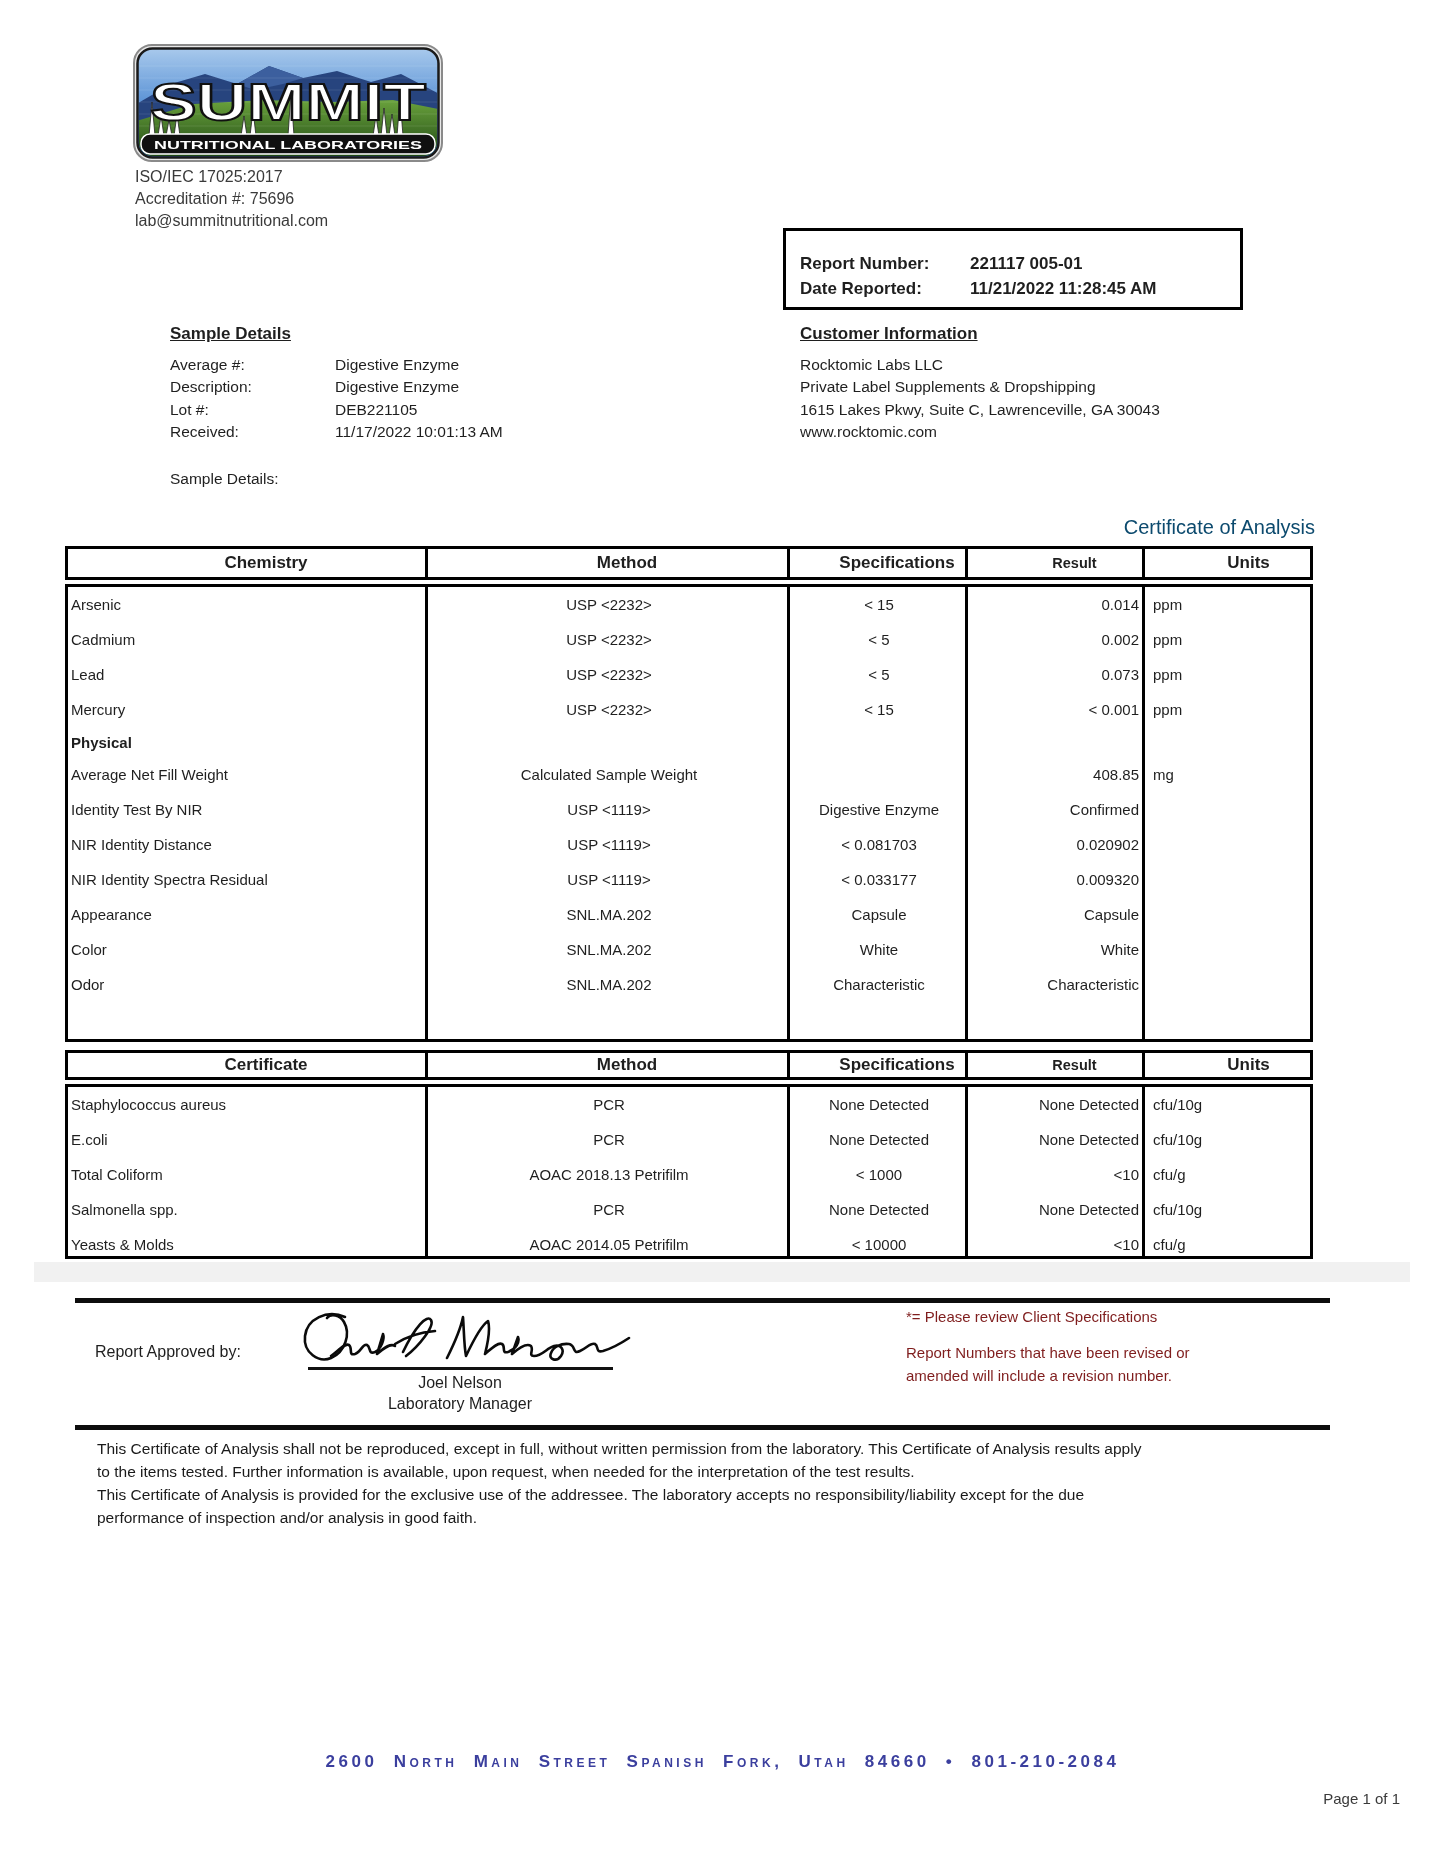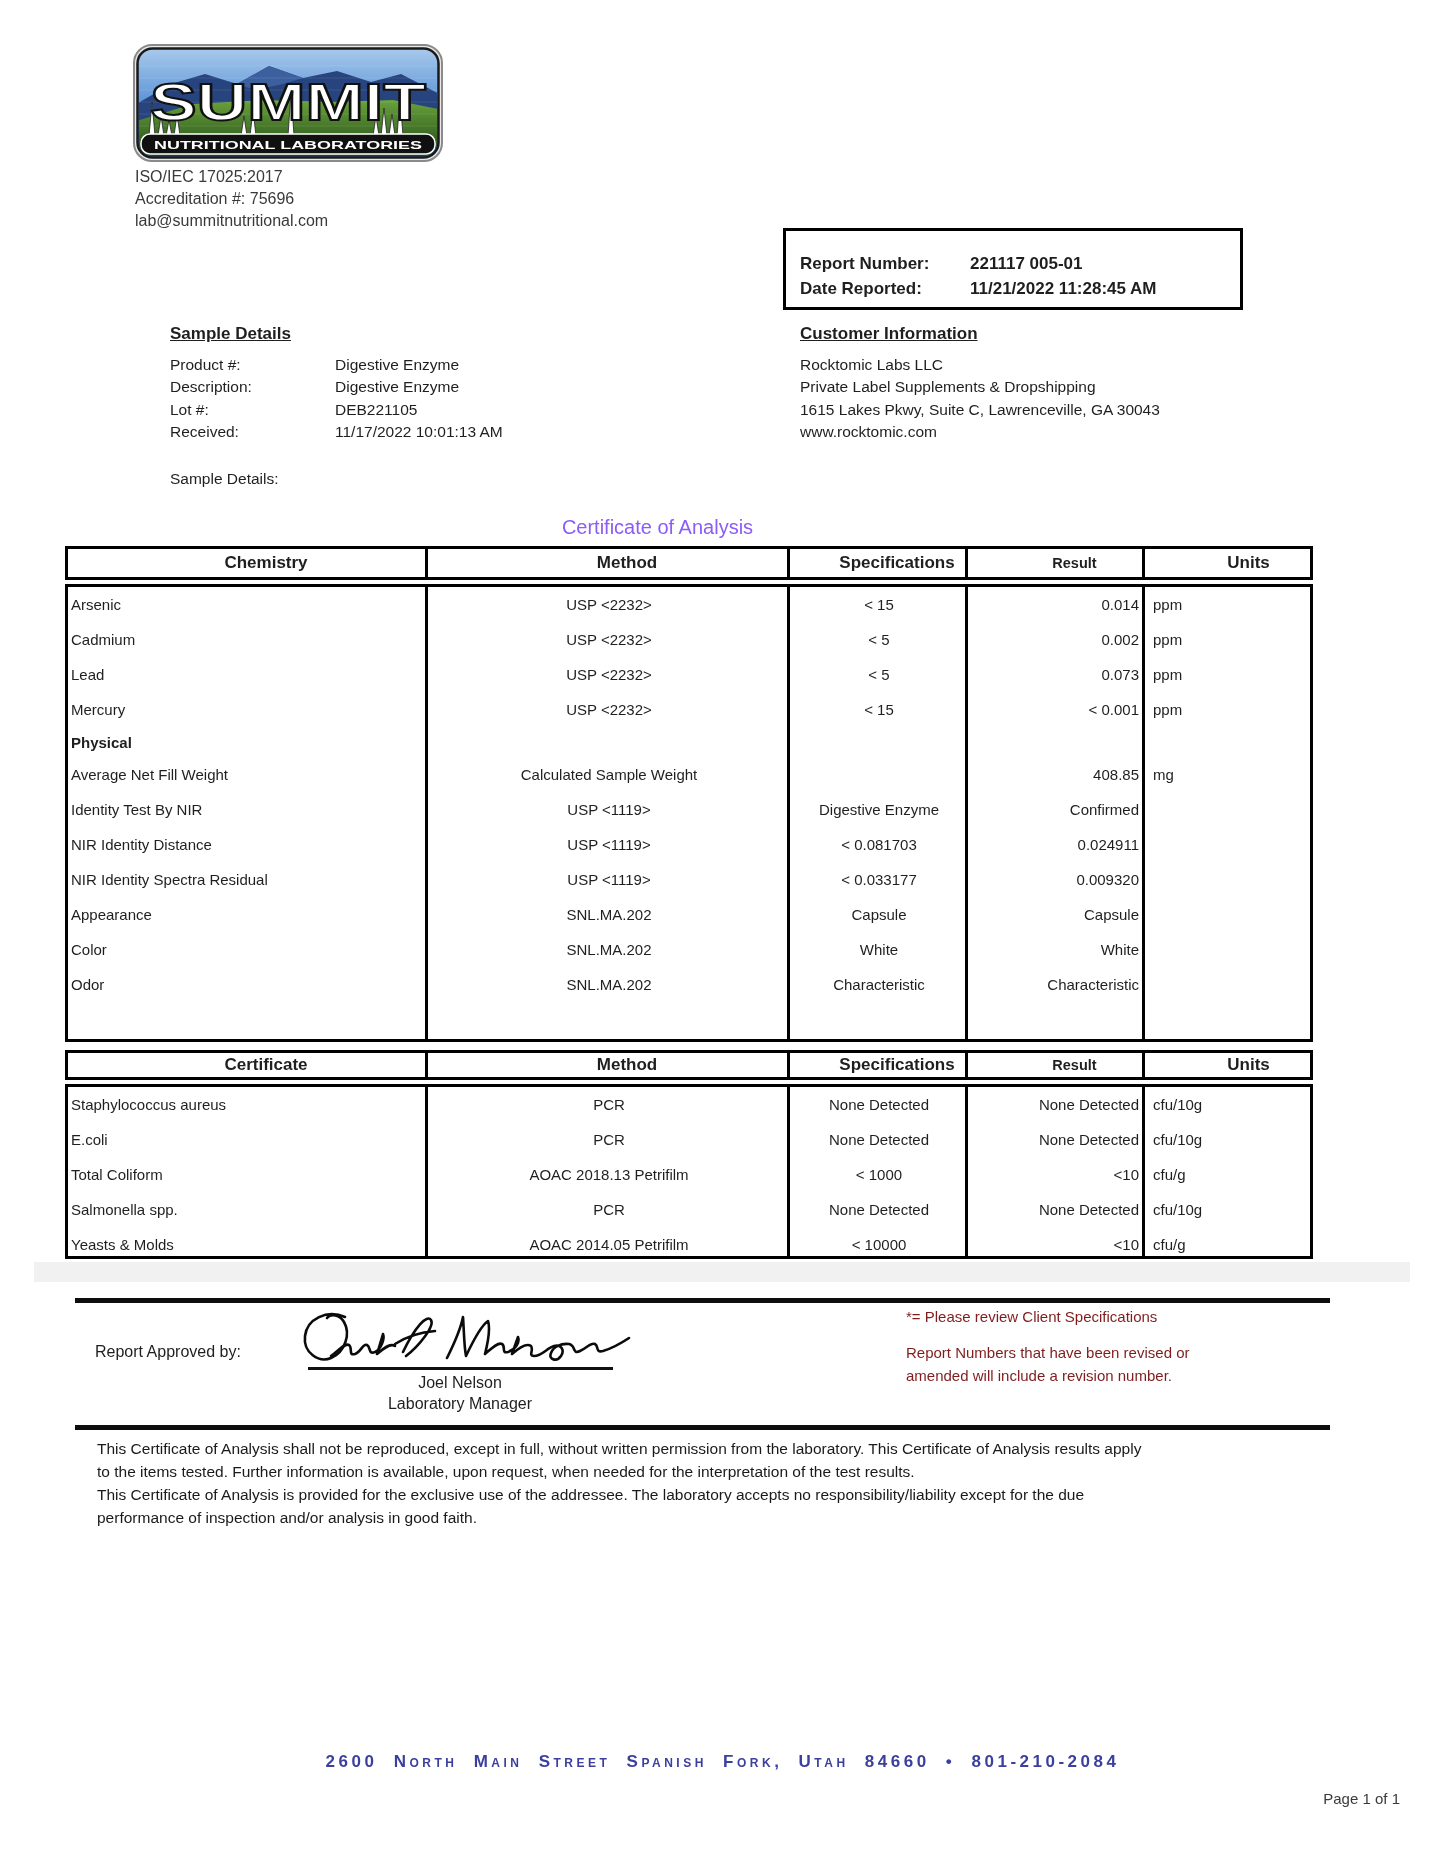--- a/index.html
+++ b/index.html
@@ -21,21 +21,21 @@
   
   .details h3{margin:0 0 8px 0;font-size:17px;text-decoration:underline;}
   .details{font-size:15.5px;line-height:22.5px;}
   .kv{display:flex;}
   .kv .k{width:165px;}
   .sample{left:170px;top:323px;width:560px;}
   .customer{left:800px;top:323px;width:560px;}
   .sample .extra{margin-top:24px;}
 
   
-  .coa-title{left:0;top:516px;width:1315px;text-align:center;font-size:20px;color:#8b5cf6;}
+  .coa-title{left:0;top:516px;width:1315px;text-align:right;font-size:20px;color:#0c4a6e;}
 
   
   .tbl{box-sizing:border-box;border:3px solid #000;background:#fff;}
   .thead{left:65px;width:1248px;height:34px;}
   .thead .cells{display:grid;grid-template-columns:360px 362px 178px 177px 171px;height:100%;align-items:center;}
   .thead .cell{text-align:center;font-weight:bold;font-size:17px;margin-left:36px;}
   .thead .cell.result{font-size:14.5px;}
   .vline{position:absolute;top:0;bottom:0;width:3px;background:#000;}
   .v1{left:357px;}.v2{left:719px;}.v3{left:897px;}.v4{left:1074px;}
   .tbody{left:65px;width:1248px;}
@@ -147,21 +147,21 @@
       <span class="lbl">Date Reported:</span>
       <span>11/21/2022 11:28:45 AM</span>
     </div>
   </div>
 
   <div class="abs details sample">
     <h3>Sample Details</h3>
     <div>
 
         <div class="kv">
-          <span class="k">Product #:</span>
+          <span class="k">Average #:</span>
           <span class="v">Digestive Enzyme</span>
         </div>
 
         <div class="kv">
           <span class="k">Description:</span>
           <span class="v">Digestive Enzyme</span>
         </div>
 
         <div class="kv">
           <span class="k">Lot #:</span>
@@ -263,21 +263,21 @@
           <div class="c2">USP &lt;1119&gt;</div>
           <div class="c3">Digestive Enzyme</div>
           <div class="c4">Confirmed</div>
           <div class="c5"></div>
         </div>
 
         <div class="row data">
           <div class="c1">NIR Identity Distance</div>
           <div class="c2">USP &lt;1119&gt;</div>
           <div class="c3">&lt; 0.081703</div>
-          <div class="c4">0.024911</div>
+          <div class="c4">0.020902</div>
           <div class="c5"></div>
         </div>
 
         <div class="row data">
           <div class="c1">NIR Identity Spectra Residual</div>
           <div class="c2">USP &lt;1119&gt;</div>
           <div class="c3">&lt; 0.033177</div>
           <div class="c4">0.009320</div>
           <div class="c5"></div>
         </div>

